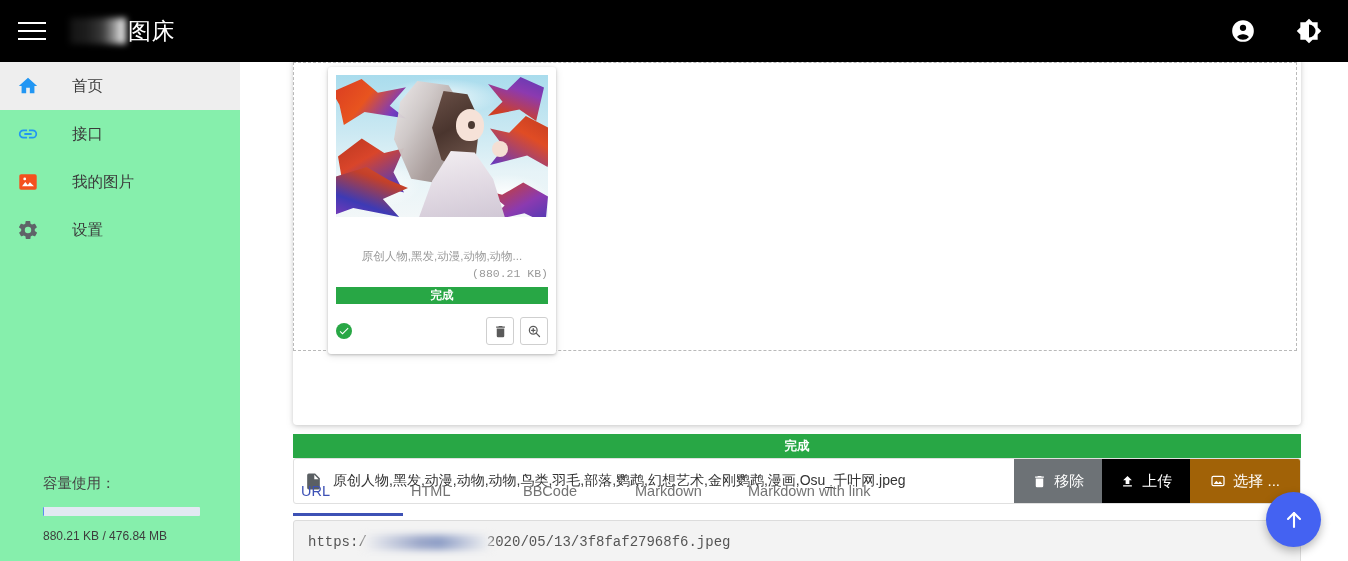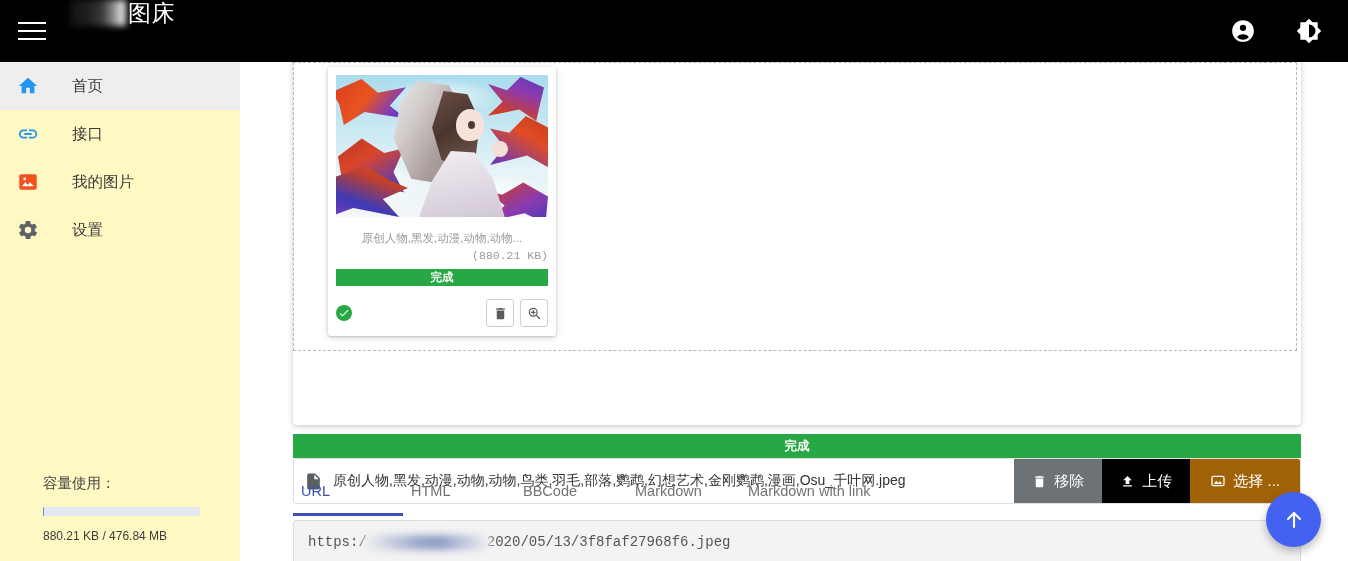--- a/index.html
+++ b/index.html
@@ -21,21 +21,21 @@
   }
   .hamburger {
     width: 30px; height: 30px;
     margin-left: 18px;
     display: flex; flex-direction: column; justify-content: center; gap: 6px;
     cursor: pointer;
   }
   .hamburger span { display: block; width: 28px; height: 2px; background: #ffffff; }
   .brand {
     margin-left: 22px;
-    display: flex; 
+    display: flex; align-items: center;
     height: 62px;
   }
   .brand-blur {
     width: 56px; height: 26px;
     background: linear-gradient(to right,
        #141414 0%, #1d1d1d 30%, #3a3a3a 58%, #8f8f8f 78%, #d8d8d8 92%, #f2f2f2 100%);
     filter: blur(3px);
     margin-right: 2px;
   }
   .brand-text {
@@ -45,21 +45,21 @@
   .appbar-right {
     margin-left: auto; display: flex; align-items: center; gap: 40px;
     margin-right: 26px;
   }
   .appbar-icon { width: 26px; height: 26px; cursor: pointer; }
 
   
   .sidebar {
     position: absolute; top: 62px; left: 0;
     width: 240px; height: 499px;
-    background: #fef9c3;
+    background: #86efac;
     z-index: 20;
   }
   .nav-item {
     display: flex; align-items: center;
     height: 48px; padding-left: 16px;
     cursor: pointer;
   }
   .nav-item.active { background: #eeeeee; }
   .nav-icon {
     width: 24px; height: 24px;
@@ -161,21 +161,21 @@
          background: #4b3a33; border-radius: 50%; }
   .dress {
     position: absolute; left: 78px; top: 76px; width: 92px; height: 70px;
     background: linear-gradient(170deg, #f3eff2 0%, #e0d8e2 55%, #cfc6d4 100%);
     clip-path: polygon(40% 0%, 66% 2%, 86% 40%, 100% 100%, 4% 100%, 20% 42%);
   }
   .hand { position: absolute; left: 156px; top: 66px; width: 16px; height: 16px;
           background: #f4dfd4; border-radius: 50%; }
 
   .thumb-name {
-    margin-top: 14px; text-align: center;
+    margin-top: 32px; text-align: center;
     font-size: 11.5px; color: #9a9a9a;
     white-space: nowrap; overflow: hidden; text-overflow: ellipsis;
   }
   .thumb-size {
     text-align: right; margin-top: 3px;
     font-size: 11.5px; color: #9a9a9a;
     font-family: "Liberation Mono", "DejaVu Sans Mono", monospace;
   }
   .thumb-progress {
     margin-top: 7px;

